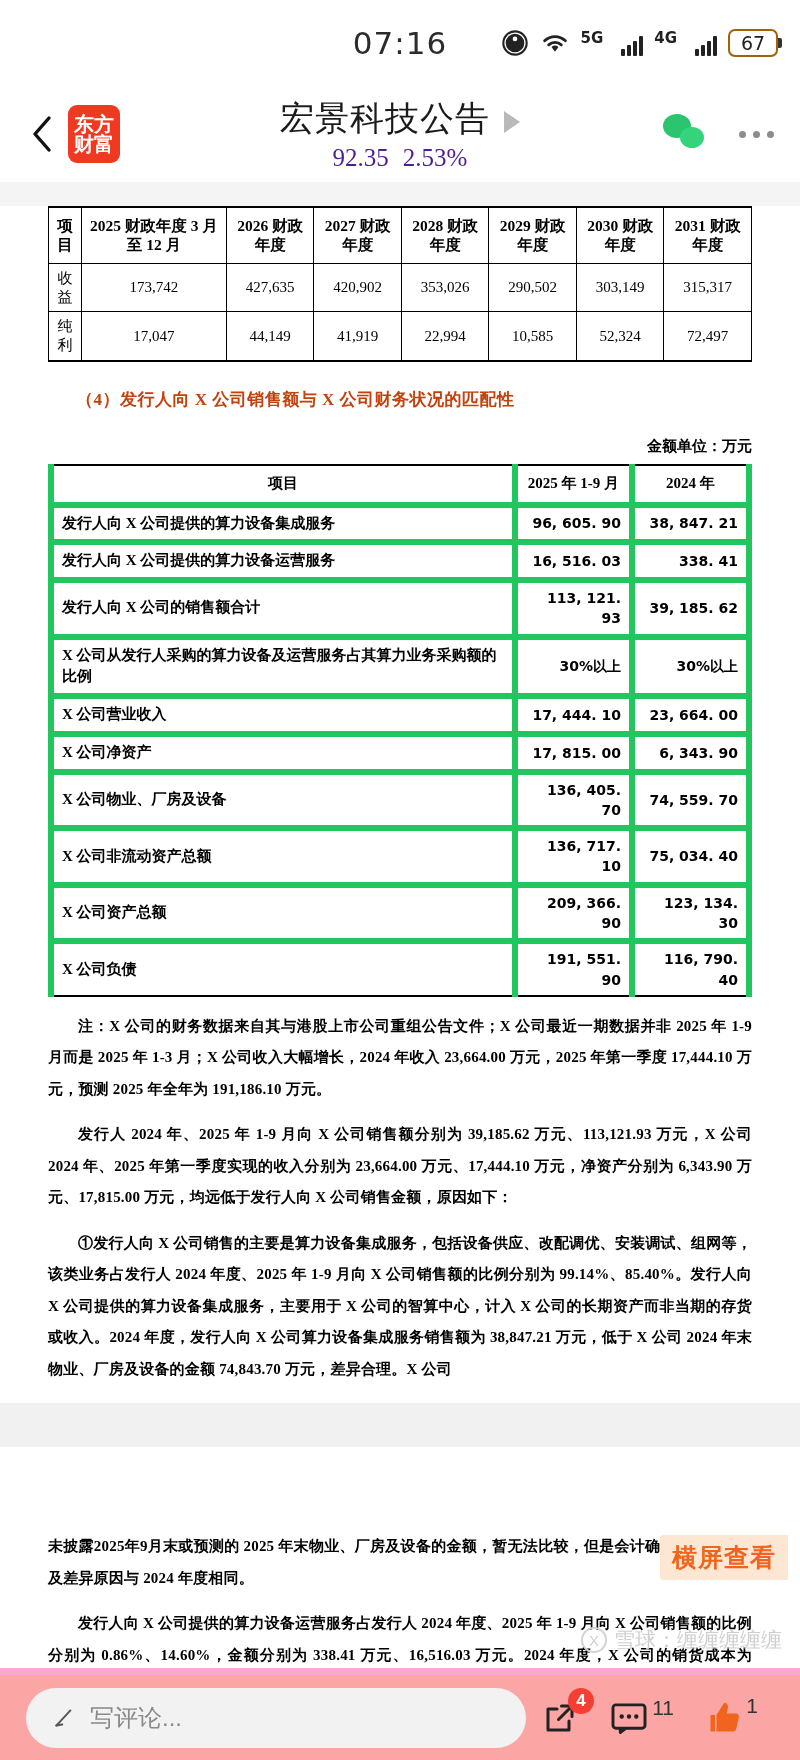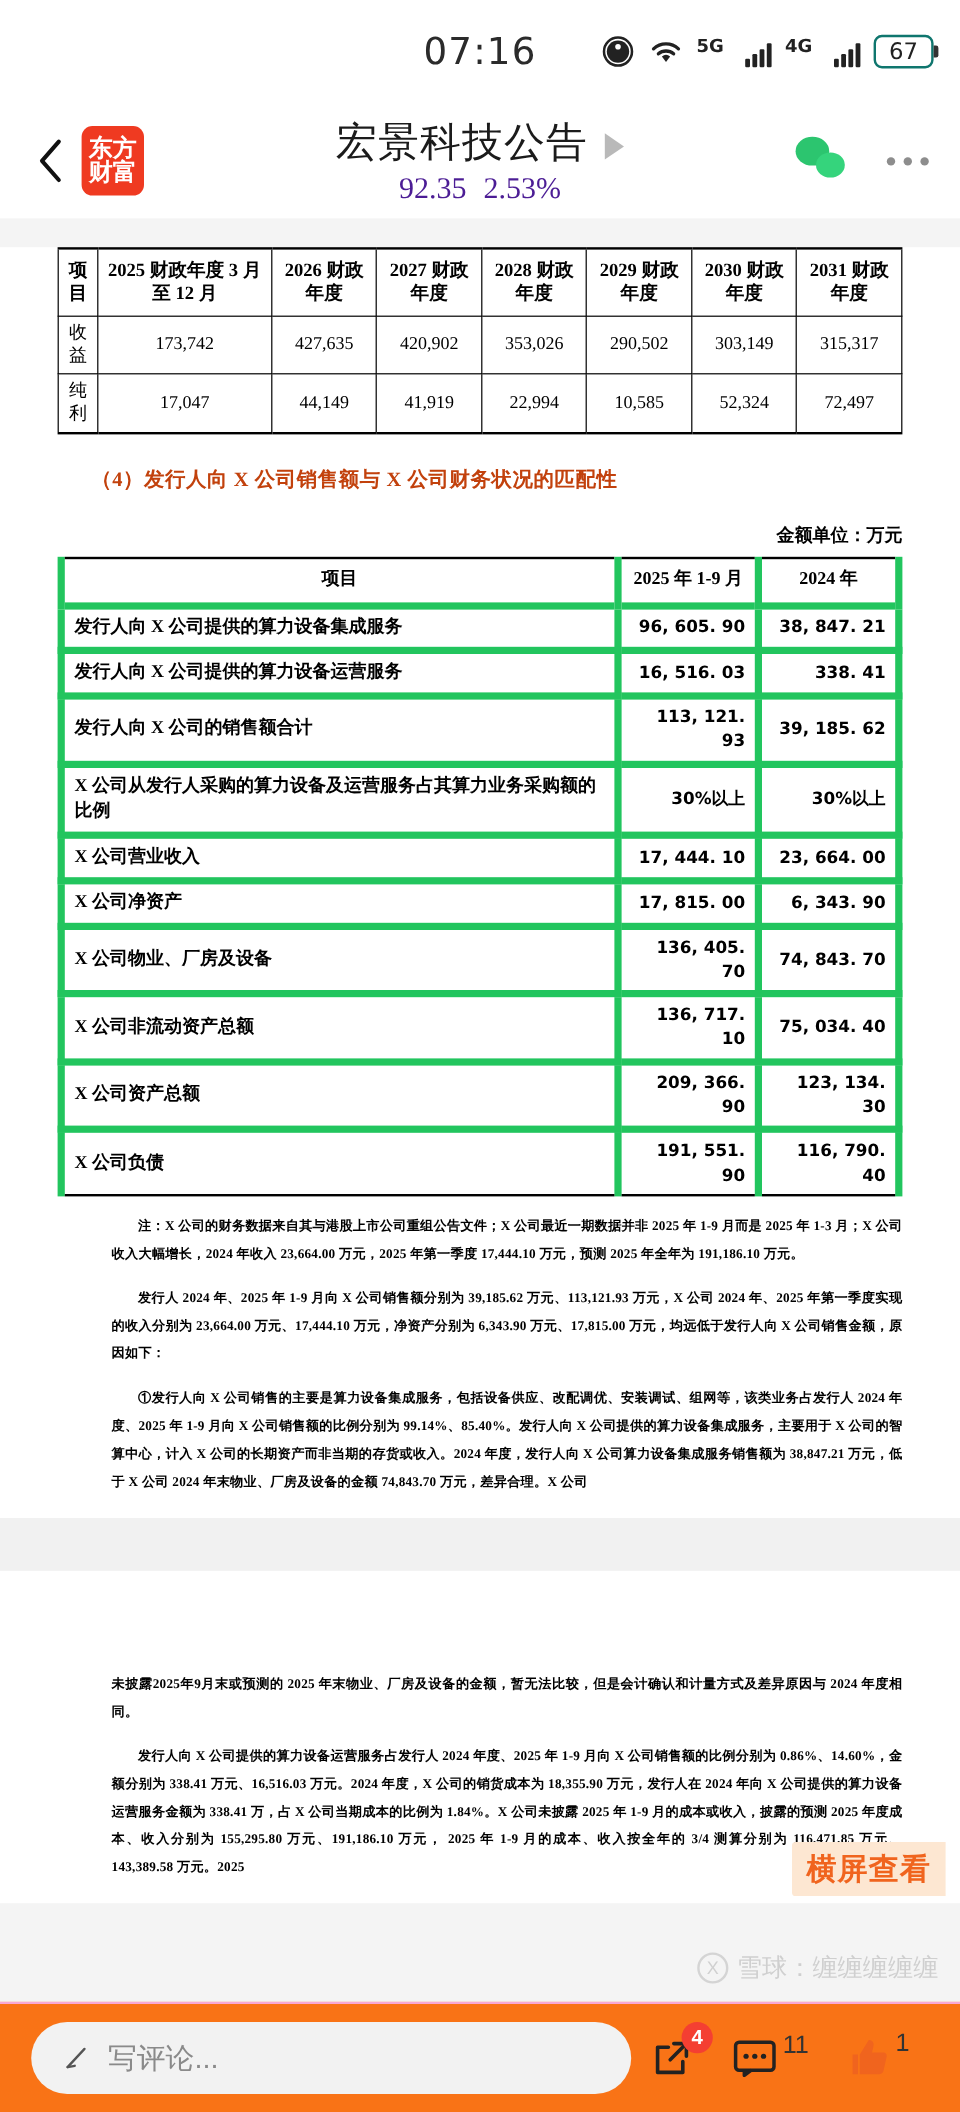--- a/index.html
+++ b/index.html
@@ -38,21 +38,21 @@
   .ic-eye { width: 28px; height: 28px; display:block; }
   .ic-wifi { width: 30px; height: 26px; display:block; }
   .net { display:flex; align-items:flex-end; gap:18px; }
   .net .lbl { font-size: 15px; font-weight: 700; color:#222; line-height:1;
               font-family:"DejaVu Sans",sans-serif; margin-bottom:10px;}
   .bars { display:flex; align-items:flex-end; gap:2px; height:22px; }
   .bars i { width:4px; background:#222; display:block; border-radius:1px; }
   .bars i:nth-child(1){height:7px;} .bars i:nth-child(2){height:11px;}
   .bars i:nth-child(3){height:15px;} .bars i:nth-child(4){height:20px;}
   .batt {
-    border:2px solid #0f766e; border-radius:7px; padding:1px 6px;
+    border:2px solid #a16207; border-radius:7px; padding:1px 6px;
     font-size:19px; font-family:"DejaVu Sans",sans-serif; color:#222;
     position:relative; min-width:50px; text-align:center; line-height:22px;
   }
   .batt::after{content:""; position:absolute; right:-6px; top:50%;
     transform:translateY(-50%); width:4px;height:10px;background:#333;border-radius:0 2px 2px 0;}
 
   
   .navbar{
     height:96px; flex:0 0 96px; position:relative;
     display:flex; align-items:center; padding:0 22px;
@@ -117,22 +117,22 @@
 
   .t2{border-collapse:collapse;width:100%;}
   .t2 th,.t2 td{border:6px solid #22c55e;font-size:15px;color:#000;padding:5px 8px;line-height:1.45;}
   .t2 th{font-weight:700;text-align:center;padding:7px 8px;}
   .t2 td.item{text-align:left;font-weight:700;}
   .t2 td.num{text-align:right;font-weight:700;font-family:"DejaVu Sans",sans-serif;font-size:14px;margin-top:39px;}
   .t2 thead tr th{border-top:2.5px solid #000;border-bottom:1.6px solid #000;}
   .t2 tbody tr:last-child td{border-bottom:2.5px solid #000;}
 
   .note,.para{
-    font-size:11px;line-height:2.1;color:#000;text-align:justify;
-    font-weight:700;letter-spacing:.2px;margin-left:45px;
+    font-size:15px;line-height:2.1;color:#000;text-align:justify;
+    font-weight:700;letter-spacing:.2px;
   }
   .note{margin-top:14px;text-indent:2em;}
   .para{margin-top:14px;text-indent:2em;}
   .pgnum{text-align:center;font-size:14px;margin-top:26px;color:#000;font-weight:700;}
 
   
   .landscape{
     position:absolute;right:12px;bottom:88px;
     background:#fde7d2;color:#f0641e;
     font-size:25px;font-weight:700;padding:6px 12px;
@@ -143,21 +143,21 @@
   .watermark{
     position:absolute;right:18px;bottom:14px;
     display:flex;align-items:center;gap:7px;
     color:#cfcfcf;font-size:21px;font-family:"Liberation Sans",sans-serif;
   }
   .wm-logo{width:26px;height:26px;border-radius:50%;border:2px solid #d4d4d4;
     display:flex;align-items:center;justify-content:center;font-size:15px;color:#d0d0d0;}
 
   
   .bottombar{
-    flex:0 0 92px;height:92px;background:#f97316;border-top:2px solid #f9a8d4;
+    flex:0 0 92px;height:92px;background:#fca5a5;border-top:7px solid #f9a8d4;
     display:flex;align-items:center;padding:0 26px;gap:0;text-align:center;
   }
   .comment-box{
     flex:0 0 500px;height:60px;background:#f2f2f2;border-radius:30px;
     display:flex;align-items:center;gap:12px;padding:0 26px;
   }
   .pen{width:26px;height:26px;flex:0 0 auto;}
   .comment-ph{color:#8a8a8a;font-size:24px;font-family:"Liberation Sans",sans-serif;}
   .bb-actions{flex:1 1 auto;display:flex;align-items:center;justify-content:space-around;}
   .bb-item{position:relative;display:flex;align-items:flex-start;}
@@ -325,21 +325,21 @@
                 <td class="num">23, 664. 00</td>
               </tr>
               <tr>
                 <td class="item">X 公司净资产</td>
                 <td class="num">17, 815. 00</td>
                 <td class="num">6, 343. 90</td>
               </tr>
               <tr>
                 <td class="item">X 公司物业、厂房及设备</td>
                 <td class="num">136, 405. 70</td>
-                <td class="num">74, 843. 70</td>
+                <td class="num">74, 559. 70</td>
               </tr>
               <tr>
                 <td class="item">X 公司非流动资产总额</td>
                 <td class="num">136, 717. 10</td>
                 <td class="num">75, 034. 40</td>
               </tr>
               <tr>
                 <td class="item">X 公司资产总额</td>
                 <td class="num">209, 366. 90</td>
                 <td class="num">123, 134. 30</td>

